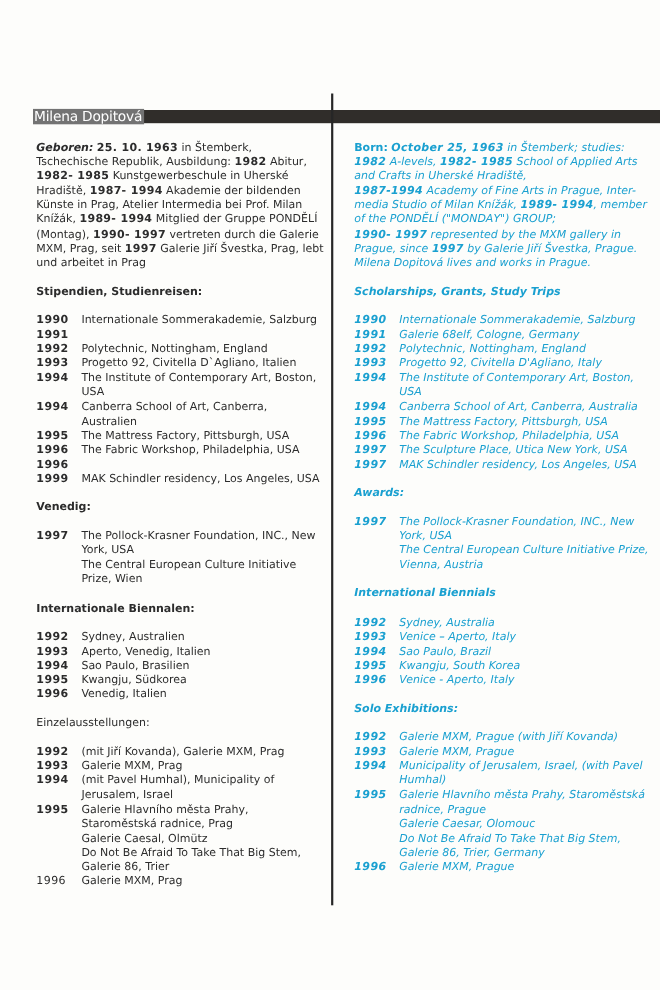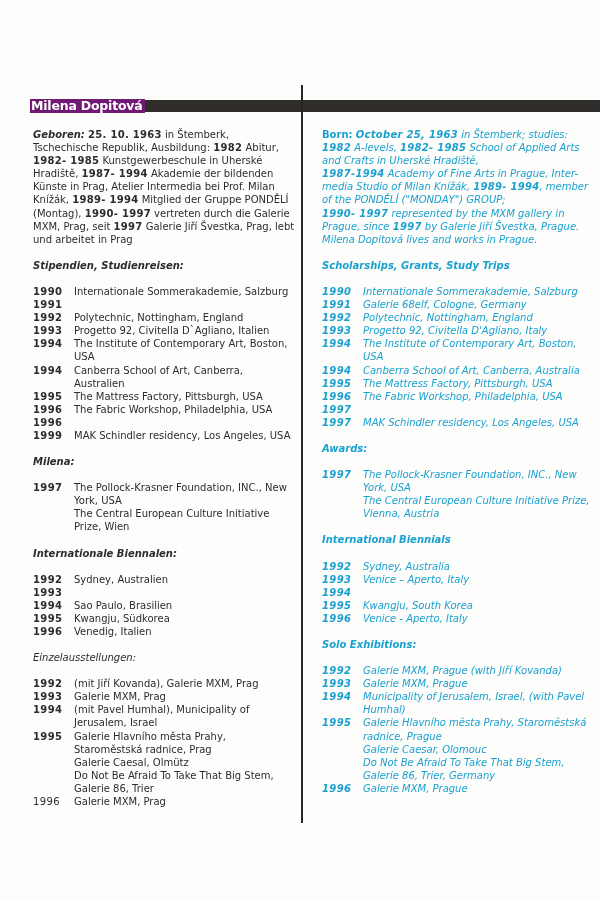--- a/index.html
+++ b/index.html
@@ -8,38 +8,38 @@
     background:#fdfdfb;
     font-family: "DejaVu Sans", "Liberation Sans", sans-serif;
     color:#2a2a2a;
   }
   .header-bar {
     position:absolute; left:30px; top:100px; width:570px; height:12px;
     background:#302d2a;
   }
   .artist-name {
     position:absolute; left:30px; top:99px;
-    font-size:12.5px; font-weight:bold; color:#ffffff; letter-spacing:-0.2px;
-    line-height:14px; padding:0 2px 0 1px; background:#701a75;
+    font-size:12.5px; font-weight:normal; color:#ffffff; letter-spacing:-0.2px;
+    line-height:14px; padding:0 2px 0 1px; background:#737373;
   }
   .divider {
     position:absolute; left:301px; top:85px; width:2px; height:738px;
     background:#262626;
   }
   .col {
     position:absolute; top:128px; font-size:10px; line-height:13.1px;
   }
   .col.de { left:33px; width:262px; color:#2c2c2c; }
   .col.en { left:322px; width:270px; color:#1aa0d0; font-style:italic; }
   .intro b { font-weight:bold; letter-spacing:0.3px; font-style:normal; }
   .col.en .intro b { font-style:italic; }
   .intro .lead { font-weight:bold; font-style:italic; }
   .col.en .intro .lead-plain { font-weight:bold; font-style:normal; }
   .section-title {
-    font-weight:bold; margin-top:13px; margin-bottom:13px;font-style:italic;
+    font-weight:bold; margin-top:13px; margin-bottom:13px;
   }
   .col.de .section-title.plain { font-weight:normal; }
   .entries { margin:0; padding:0; }
   .entry { display:flex; }
   .entry .year {
     width:41px; flex:none; font-weight:bold; letter-spacing:0.4px;
   }
   .entry .year.light { font-weight:normal; }
   .entry .text { flex:1; }
   .page-number {
@@ -95,40 +95,41 @@
       </div>
       <div class="entry">
         <span class="year">1996</span>
       </div>
       <div class="entry">
         <span class="year">1999</span>
         <span class="text">MAK Schindler residency, Los Angeles, USA</span>
       </div>
     </div>
 
-  <div class="section-title">Milena:</div>
+  <div class="section-title">Venedig:</div>
   <div class="entries">
       <div class="entry">
         <span class="year">1997</span>
         <span class="text">The Pollock-Krasner Foundation, INC., New York, USA</span>
       </div>
       <div class="entry">
         <span class="year"></span>
         <span class="text">The Central European Culture Initiative Prize, Wien</span>
       </div>
     </div>
 
   <div class="section-title">Internationale Biennalen:</div>
   <div class="entries">
       <div class="entry">
         <span class="year">1992</span>
         <span class="text">Sydney, Australien</span>
       </div>
       <div class="entry">
         <span class="year">1993</span>
+        <span class="text">Aperto, Venedig, Italien</span>
       </div>
       <div class="entry">
         <span class="year">1994</span>
         <span class="text">Sao Paulo, Brasilien</span>
       </div>
       <div class="entry">
         <span class="year">1995</span>
         <span class="text">Kwangju, Südkorea</span>
       </div>
       <div class="entry">
@@ -205,20 +206,21 @@
       <div class="entry">
         <span class="year">1995</span>
         <span class="text">The Mattress Factory, Pittsburgh, USA</span>
       </div>
       <div class="entry">
         <span class="year">1996</span>
         <span class="text">The Fabric Workshop, Philadelphia, USA</span>
       </div>
       <div class="entry">
         <span class="year">1997</span>
+        <span class="text">The Sculpture Place, Utica New York, USA</span>
       </div>
       <div class="entry">
         <span class="year">1997</span>
         <span class="text">MAK Schindler residency, Los Angeles, USA</span>
       </div>
     </div>
 
   <div class="section-title">Awards:</div>
   <div class="entries">
       <div class="entry">
@@ -236,20 +238,21 @@
       <div class="entry">
         <span class="year">1992</span>
         <span class="text">Sydney, Australia</span>
       </div>
       <div class="entry">
         <span class="year">1993</span>
         <span class="text">Venice – Aperto, Italy</span>
       </div>
       <div class="entry">
         <span class="year">1994</span>
+        <span class="text">Sao Paulo, Brazil</span>
       </div>
       <div class="entry">
         <span class="year">1995</span>
         <span class="text">Kwangju, South Korea</span>
       </div>
       <div class="entry">
         <span class="year">1996</span>
         <span class="text">Venice - Aperto, Italy</span>
       </div>
     </div>

